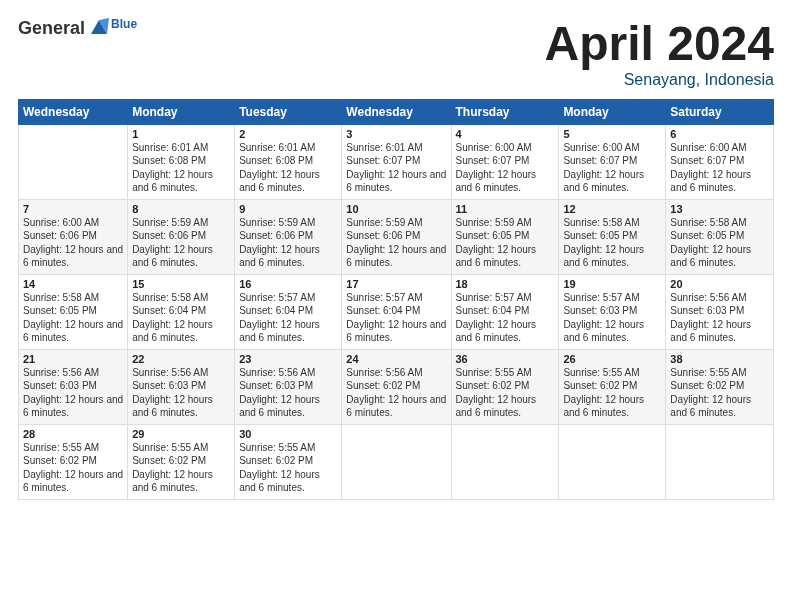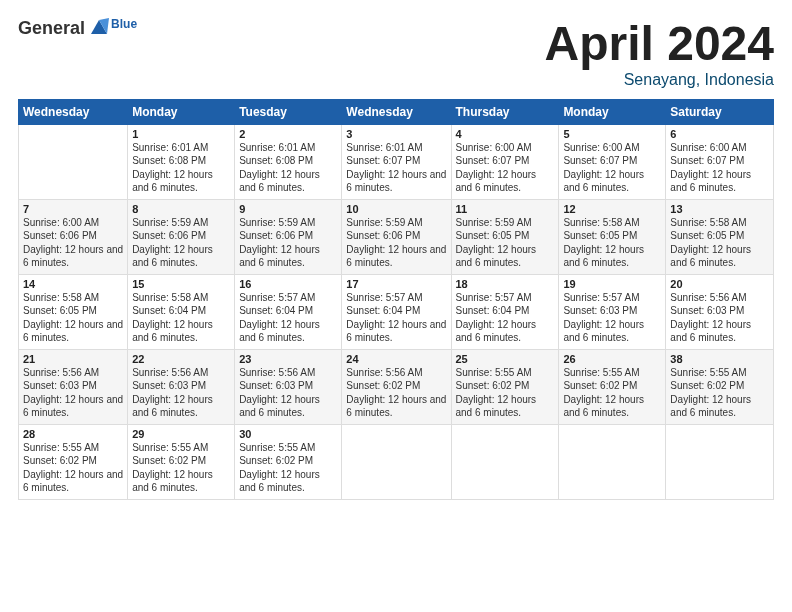--- a/index.html
+++ b/index.html
@@ -244,21 +244,21 @@
           </td>
           <td>
             <span class="day-number">23</span>
             <div class="day-info">Sunrise: 5:56 AM<br>Sunset: 6:03 PM<br>Daylight: 12 hours and 6 minutes.</div>
           </td>
           <td>
             <span class="day-number">24</span>
             <div class="day-info">Sunrise: 5:56 AM<br>Sunset: 6:02 PM<br>Daylight: 12 hours and 6 minutes.</div>
           </td>
           <td>
-            <span class="day-number">25</span>
+            <span class="day-number">36</span>
             <div class="day-info">Sunrise: 5:55 AM<br>Sunset: 6:02 PM<br>Daylight: 12 hours and 6 minutes.</div>
           </td>
           <td>
             <span class="day-number">26</span>
             <div class="day-info">Sunrise: 5:55 AM<br>Sunset: 6:02 PM<br>Daylight: 12 hours and 6 minutes.</div>
           </td>
           <td>
             <span class="day-number">38</span>
             <div class="day-info">Sunrise: 5:55 AM<br>Sunset: 6:02 PM<br>Daylight: 12 hours and 6 minutes.</div>
           </td>

